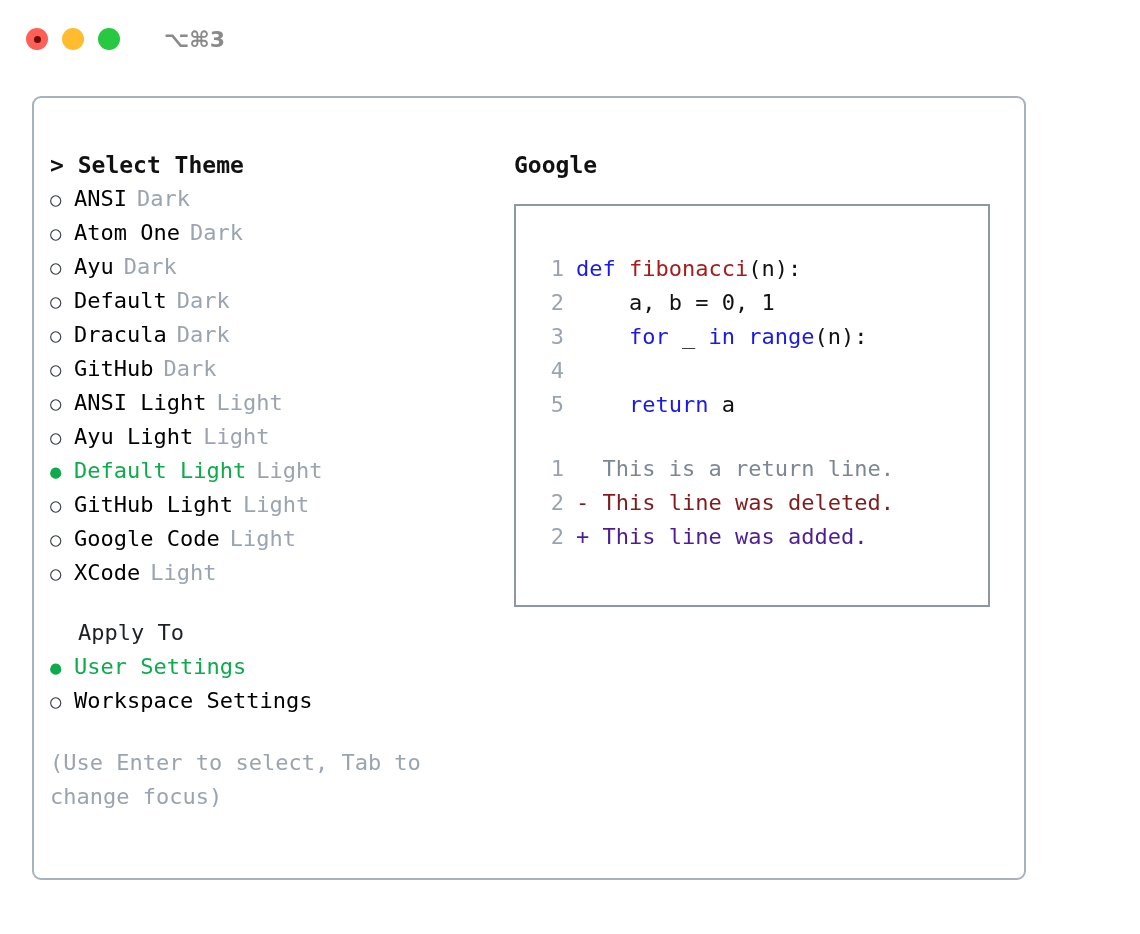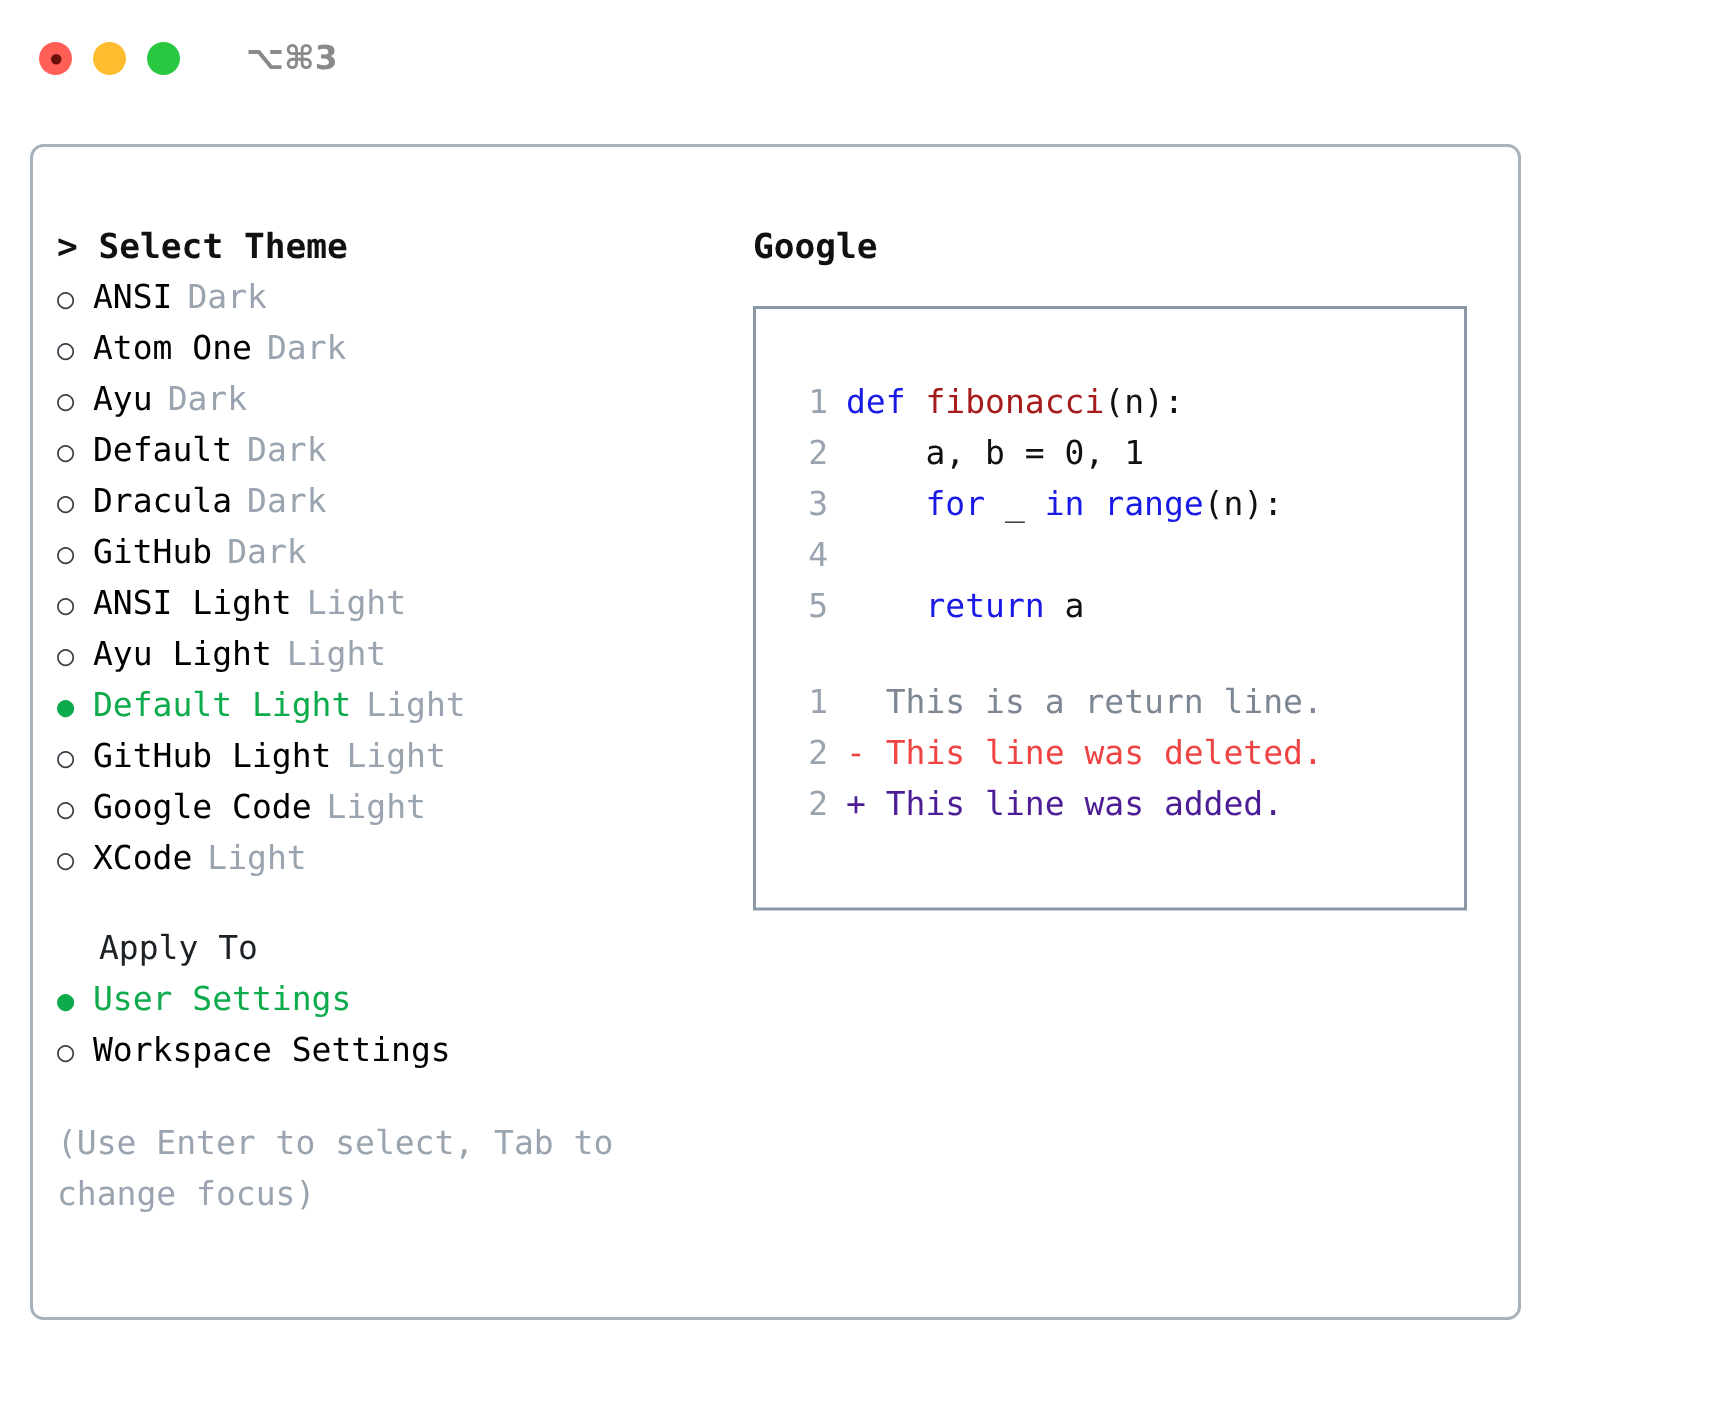--- a/index.html
+++ b/index.html
@@ -63,21 +63,21 @@
     font-size: 22px;
     font-weight: 700;
     color: #8a8a8a;
     letter-spacing: 0px;
     font-family: "DejaVu Sans", "Liberation Sans", sans-serif;
   }
 
   
   .panel {
     position: absolute;
-    left: 20px;
+    left: 32px;
     top: 96px;
     width: 994px;
     height: 784px;
     border: 2px solid #a8b2bd;
     border-radius: 9px;
     box-sizing: border-box;
     background: #ffffff;
   }
 
   
@@ -177,21 +177,21 @@
     text-align: right;
     color: #9aa4b0;
     margin-right: 12px;
   }
   .code-text { color: #111111; }
   .kw   { color: #1a1ae6; }
   .fn   { color: #a61b1b; text-align: center; }
   .bi   { color: #1a1ae6; }
   .spacer-line { height: 30px; }
   .diff-ctx { color: #7d8794; }
-  .diff-del { color: #ef4444; }
+  .diff-del { color: #7f1d1d; }
   .diff-add { color: #4c1d95; }
 </style>
 </head>
 <body>
 
 <div class="window">
 
   <div class="titlebar">
     <div class="lights">
       <span class="light red"></span>

